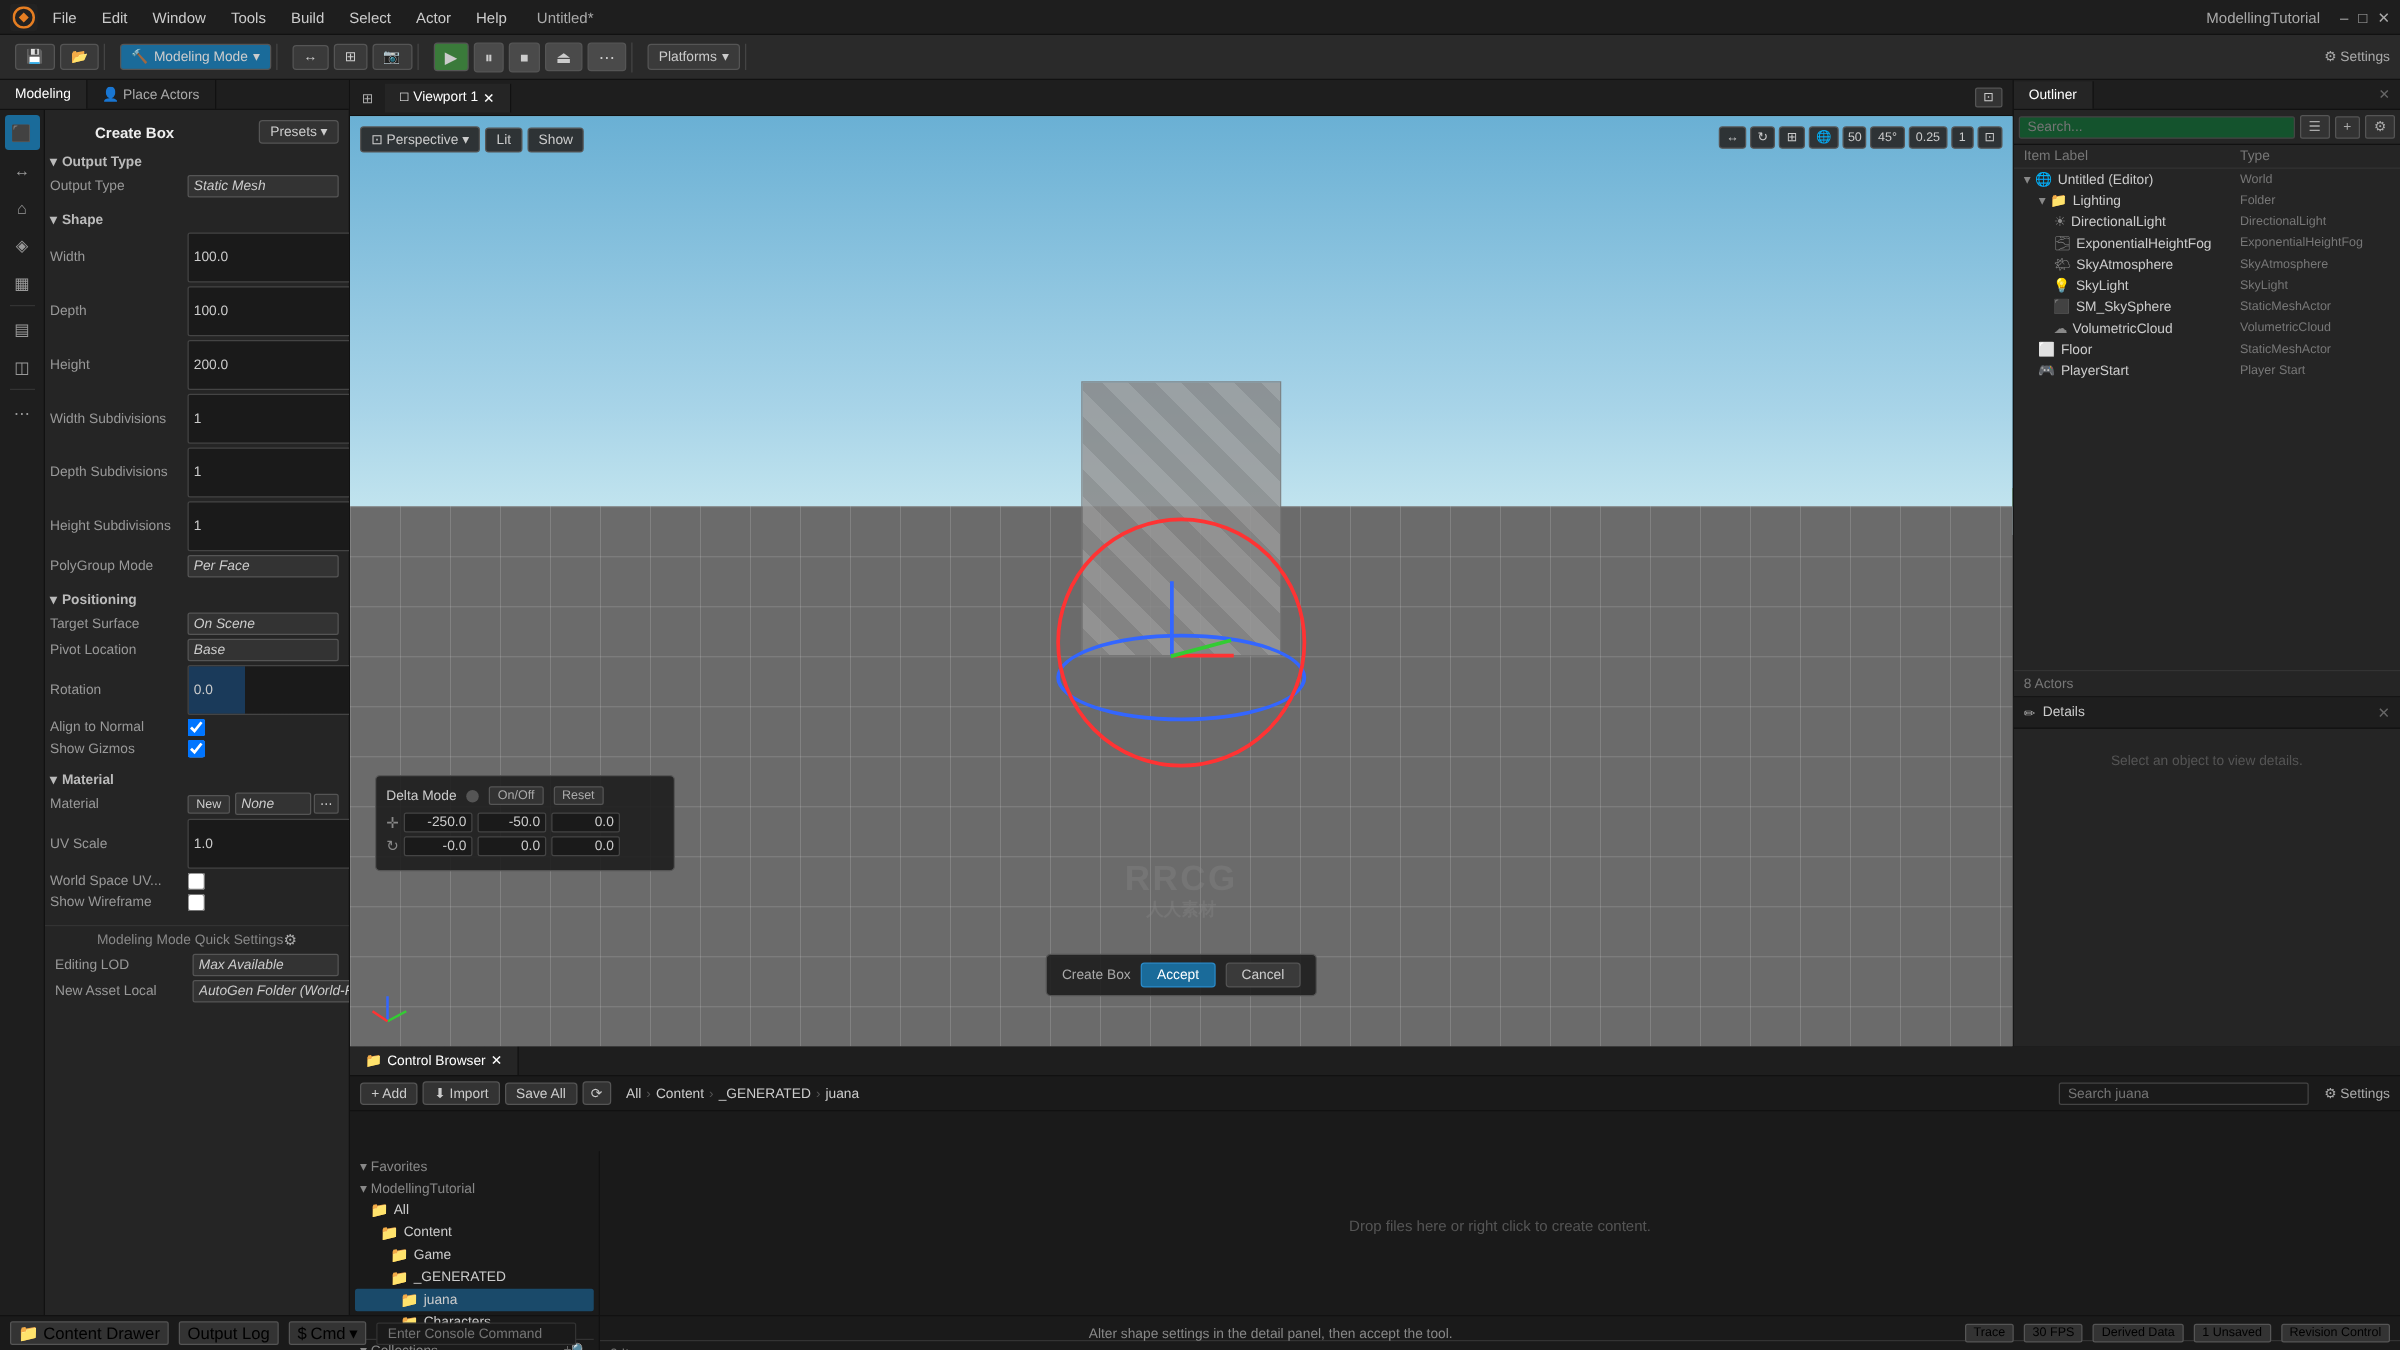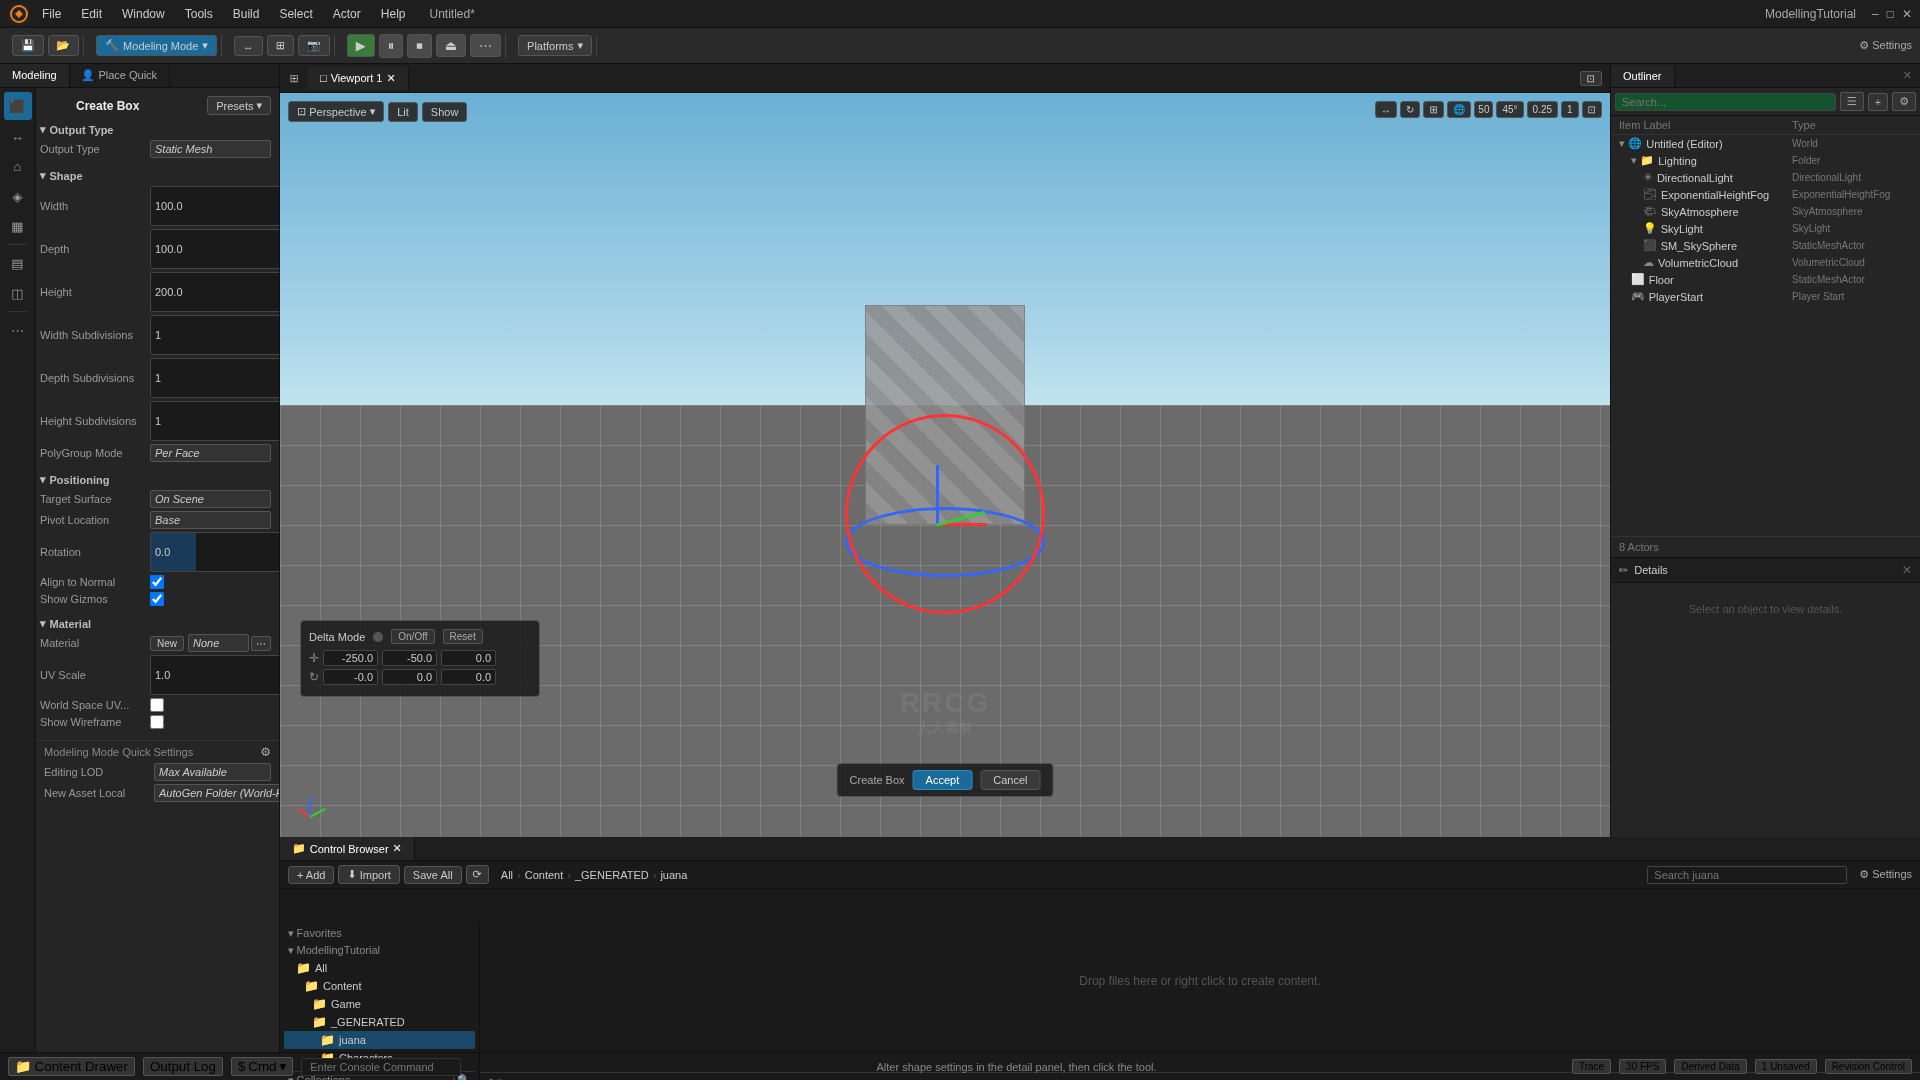--- a/index.html
+++ b/index.html
@@ -205,21 +205,21 @@
 </div>
 
 <div id="main">
 
   <div style="display:flex; width:280px; background:#252525; border-right:1px solid #111; flex-direction:column;">
 
     <div id="left-tabs">
       <div class="tab active">Modeling</div>
       <div class="tab">
         <span>👤</span>
-        <span>Place Quick</span>
+        <span>Place Actors</span>
       </div>
     </div>
 
     <div style="display:flex; flex:1; overflow:hidden;">
 
       <div id="vert-tools">
         <div class="vt-icon active" title="Create">⬛</div>
         <div class="vt-icon" title="XForm">↔</div>
         <div class="vt-icon" title="Deform">⌂</div>
         <div class="vt-icon" title="Model">◈</div>
@@ -343,21 +343,21 @@
             <span class="prop-label">World Space UV...</span>
             <input type="checkbox" class="prop-checkbox" style="">
           </div>
           <div class="prop-row">
             <span class="prop-label">Show Wireframe</span>
             <input type="checkbox" class="prop-checkbox" style="">
           </div>
         </div>
 
         <div style="padding:4px 8px;border-top:1px solid #333;margin-top:4px;">
-          <div style="display:flex;justify-content:space-between;align-items:center;margin-bottom:4px;">
+          <div style="display:flex;justify-content:center;align-items:center;margin-bottom:4px;">
             <span style="font-size:11px;color:#888;">Modeling Mode Quick Settings</span>
             <button style="background:none;border:none;color:#aaa;font-size:12px;cursor:pointer;">⚙</button>
           </div>
           <div class="prop-row">
             <span class="prop-label">Editing LOD</span>
             <select class="prop-select">
               <option>Max Available</option>
             </select>
           </div>
           <div class="prop-row">
@@ -673,21 +673,21 @@
     <span>📁</span>
     <span>Content Drawer</span>
   </button>
   <button class="status-btn">Output Log</button>
   <button class="status-btn">
     <span>$</span>
     <span>Cmd</span>
     <span>▾</span>
   </button>
   <input style="background: rgb(26, 26, 26); border: 1px solid rgb(51, 51, 51); border-radius: 2px; padding: 2px 8px; color: rgb(102, 102, 102); font-size: 11px; width: 160px;" type="text" placeholder="Enter Console Command">
-  <span style="flex:1;text-align:center;color:#888;font-size:11px;">Alter shape settings in the detail panel, then click the tool.</span>
+  <span style="flex:1;text-align:center;color:#888;font-size:11px;">Alter shape settings in the detail panel, then accept the tool.</span>
   <div class="status-right">
     <button class="sr-btn">Trace</button>
     <button style="background:#333;border:1px solid #555;border-radius:2px;padding:1px 6px;cursor:pointer;font-size:10px;">30 FPS</button>
     <button class="sr-btn">Derived Data</button>
     <button class="sr-btn">1 Unsaved</button>
     <button class="sr-btn">Revision Control</button>
   </div>
 </div>
 
 </body></html>

